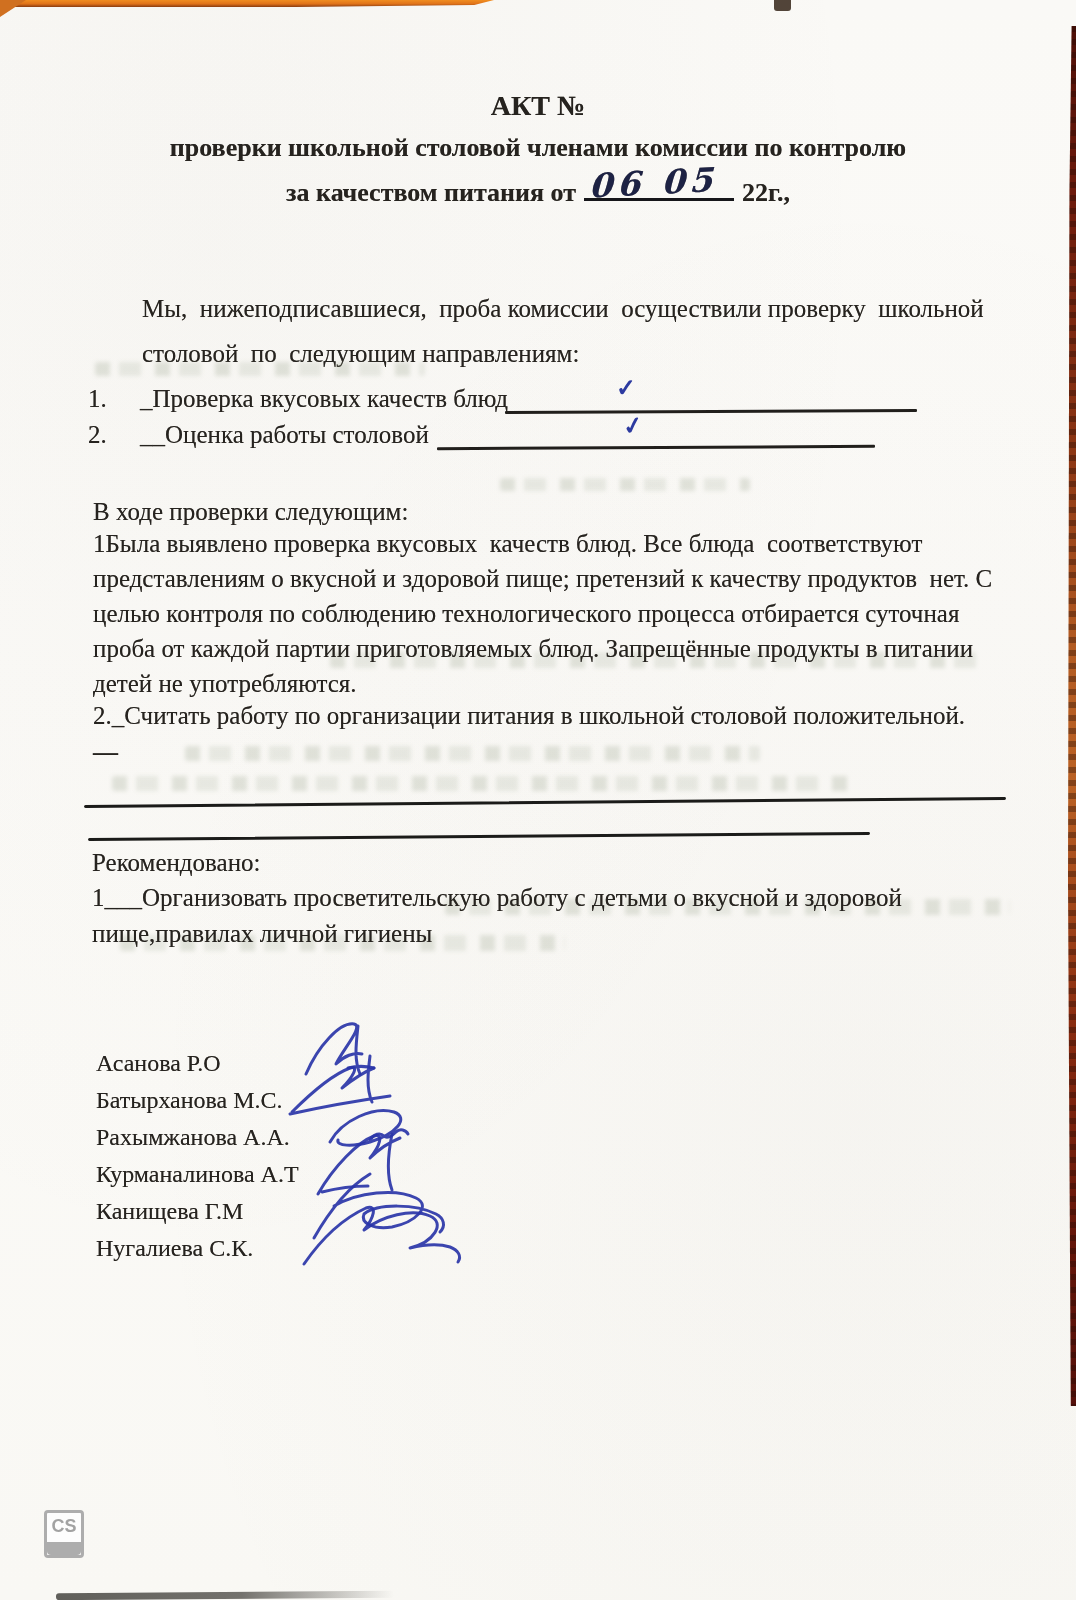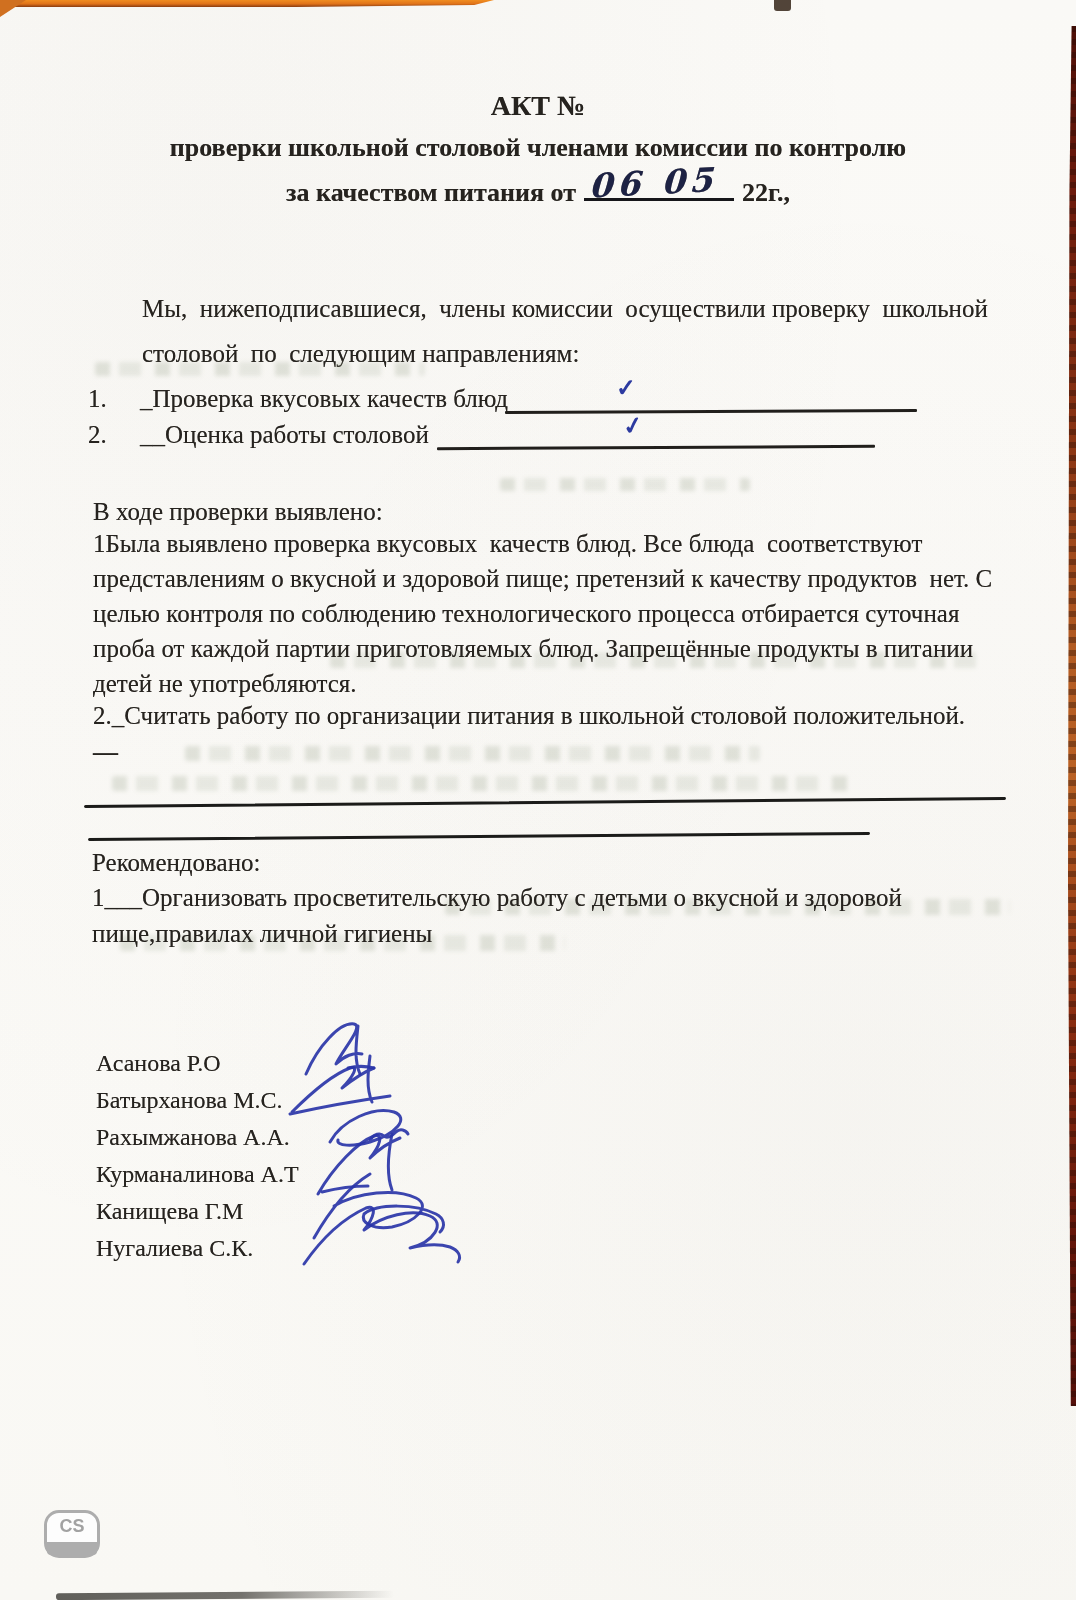--- a/index.html
+++ b/index.html
@@ -63,22 +63,22 @@
   .rule{background:#1b1b19;height:3px;border-radius:2px;}
   .u-line{background:#211f1c;height:2.5px;border-radius:1px;}
   .ghost{
     background:repeating-linear-gradient(90deg,
       rgba(140,152,126,.55) 0 15px, rgba(140,152,126,0) 15px 24px,
       rgba(140,152,126,.38) 24px 46px, rgba(140,152,126,0) 46px 60px);
     filter:blur(2px);opacity:.42;border-radius:3px;
   }
   
   .cs-badge{
-    left:44px;top:1510px;width:56px;height:48px;box-sizing:border-box;
-    border:3px solid #adadad;border-radius:15px;background:#fdfdfd;
+    left:44px;top:1510px;width:40px;height:48px;box-sizing:border-box;
+    border:3px solid #adadad;border-radius:4px;background:#fdfdfd;
   }
   .cs-text{position:absolute;left:0;right:0;top:3px;text-align:center;
     font-family:"Liberation Sans",sans-serif;font-weight:bold;font-size:18px;color:#a2a2a2;}
   .cs-bottom{position:absolute;left:0;right:0;bottom:0;height:13px;background:#adadad;border-radius:0 0 4px 4px;}
   .footer-label{
     left:112px;top:1516px;font-family:"Liberation Sans",sans-serif;
     font-size:36px;color:#bcbcbc;letter-spacing:.5px;white-space:pre;
   }
   svg.sigs{overflow:visible;}
   svg.sigs path{fill:none;stroke:#2a35a8;stroke-width:3;stroke-linecap:round;stroke-linejoin:round;opacity:.92;}
@@ -91,26 +91,26 @@
   <div class="abs edge-top"></div>
   <div class="abs edge-corner"></div>
   <div class="abs edge-speck"></div>
   <div class="abs edge-right"></div>
   <div class="abs edge-bottom"></div>
 
   <div class="abs center doc bold t-title" style="top:90px">АКТ №</div>
   <div class="abs center doc bold t-sub" style="top:133px">проверки школьной столовой членами комиссии по контролю</div>
   <div class="abs center doc bold t-sub" style="top:168px"><span>за качеством питания от</span><span class="blank-line"><span class="hw-date">06 05</span></span><span>22г.,</span></div>
 
-  <div class="abs doc t-body" style="left:142px;top:295px">Мы,  нижеподписавшиеся,  члены комиссии  осуществили проверку  школьной</div>
+  <div class="abs doc t-body" style="left:142px;top:295px">Мы,  нижеподписавшиеся,  проба комиссии  осуществили проверку  школьной</div>
   <div class="abs doc t-body" style="left:142px;top:340px">столовой  по  следующим направлениям:</div>
 
   <div id="checklist"></div>
 
-  <div class="abs doc t-body" style="left:93px;top:498px">В ходе проверки выявлено:</div>
+  <div class="abs doc t-body" style="left:93px;top:498px">В ходе проверки следующим:</div>
   <div id="findings-p1"></div>
   <div class="abs doc t-body" style="left:93px;top:702px">2._Считать работу по организации питания в школьной столовой положительной.</div>
   <div class="abs doc t-body bold" style="left:93px;top:738px">—</div>
 
   <div class="abs rule" style="left:84px;top:801px;width:922px;transform:rotate(-.5deg)"></div>
   <div class="abs rule" style="left:88px;top:835px;width:782px;transform:rotate(-.45deg)"></div>
 
   <div class="abs doc t-body" style="left:92px;top:849px">Рекомендовано:</div>
   <div id="rec-lines"></div>
 

